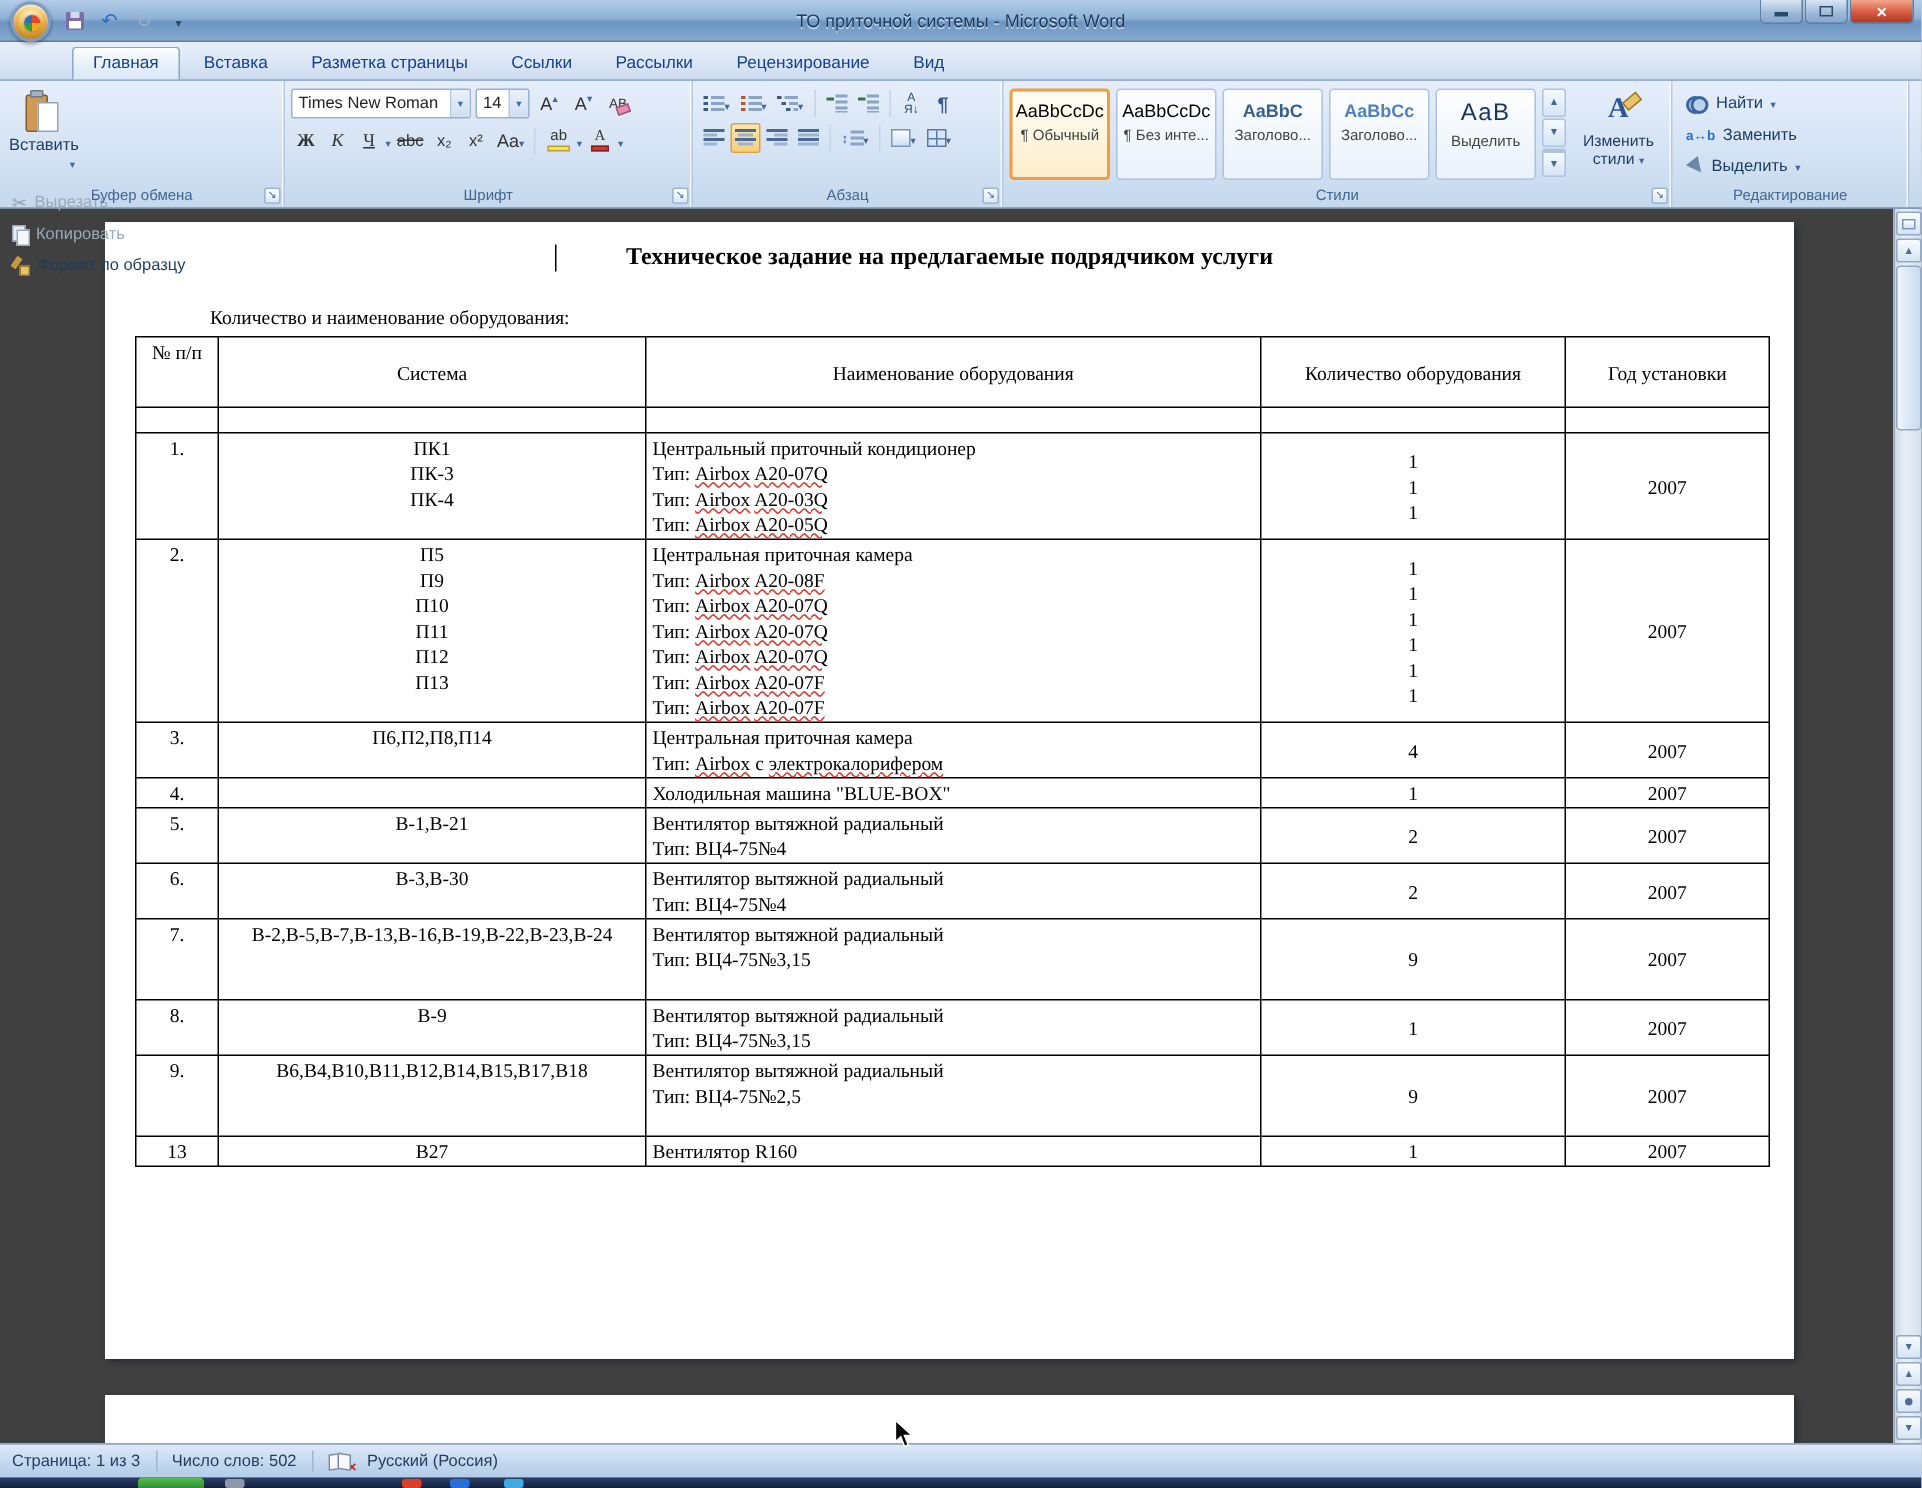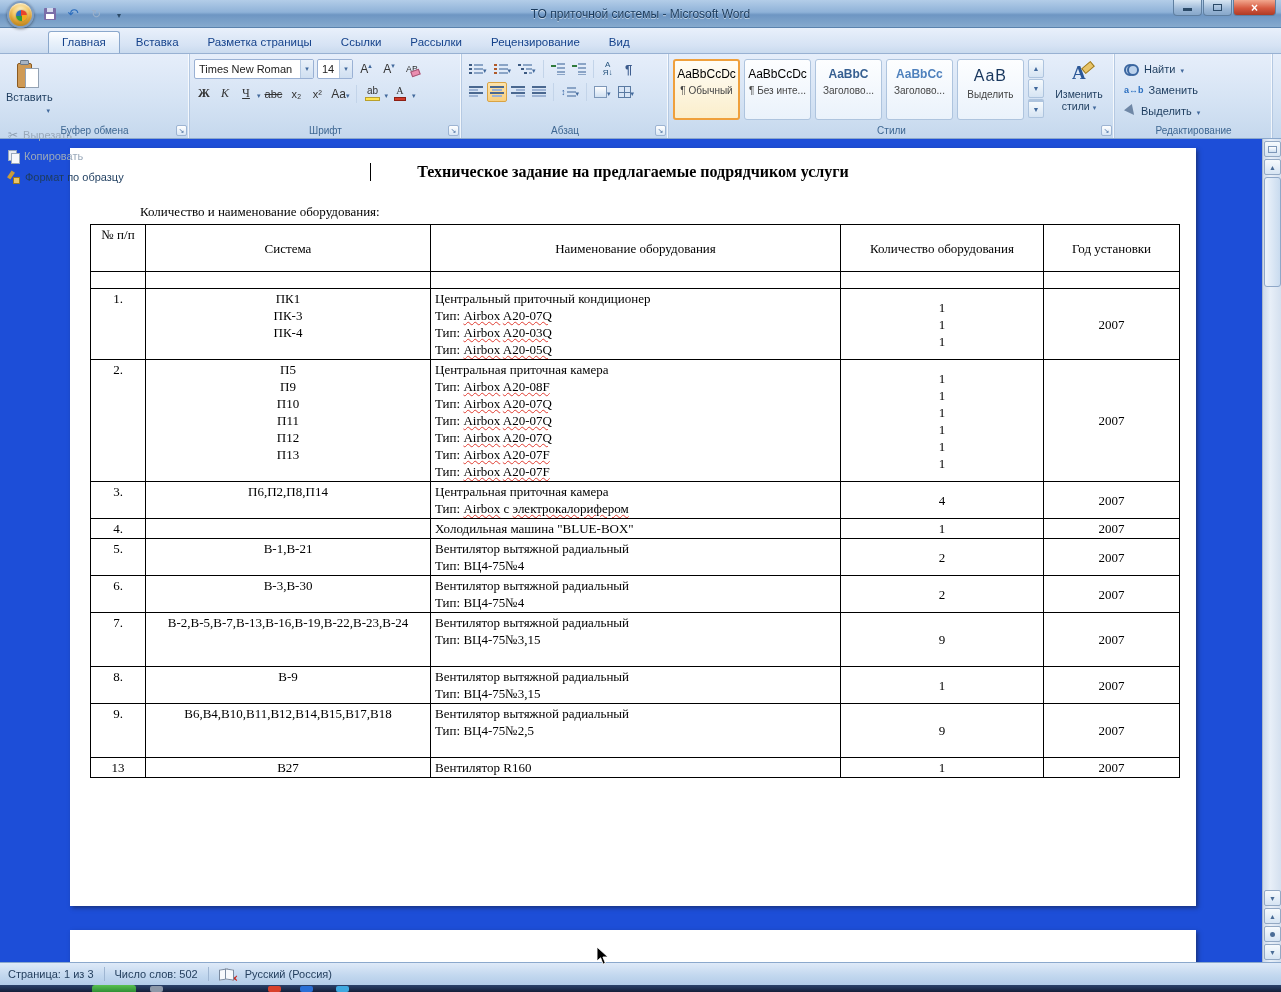--- a/index.html
+++ b/index.html
@@ -174,21 +174,21 @@
     border:1px solid transparent;border-radius:2px;cursor:default;white-space:nowrap}
   .ic-find{width:15px;height:10px;position:relative}
   .ic-find::before,.ic-find::after{content:"";position:absolute;top:0;width:8px;height:8px;border-radius:50%;
     border:2px solid #3a66a0;background:#bcd2ec}
   .ic-find::before{left:0}.ic-find::after{right:0}
   .ic-repl{font-size:9px;color:#2b6fc0;font-weight:bold}
   .ic-sel{width:0;height:0;border-left:5px solid transparent;border-right:5px solid transparent;border-top:10px solid #6f87a6;
     transform:rotate(-38deg);margin-left:2px}
 
   
-  .docarea{position:absolute;left:0;top:139px;right:0;height:823px;background:#1d4ed8;overflow:hidden}
+  .docarea{position:absolute;left:0;top:139px;right:0;height:823px;background:#404040;overflow:hidden}
   .page{position:absolute;left:70px;width:1126px;background:#fff;box-shadow:2px 2px 4px rgba(20,25,40,.5)}
   .page1{top:9px;height:758px}
   .page2{top:791px;height:60px}
   .doc-title{position:absolute;top:15px;left:0;right:0;text-align:center;
     font-family:"Liberation Serif","DejaVu Serif",serif;font-weight:bold;font-size:16px;color:#000}
   .caret{position:absolute;left:300px;top:15px;width:1px;height:18px;background:#000}
   .doc-intro{position:absolute;top:56px;left:70px;font-family:"Liberation Serif","DejaVu Serif",serif;font-size:13px;color:#000}
   table.eqt{position:absolute;left:20px;top:76px;width:1089px;border-collapse:collapse;table-layout:fixed;
     font-family:"Liberation Serif","DejaVu Serif",serif;font-size:13px;color:#000}
   .eqt th,.eqt td{border:1px solid #000;padding:1px 4px;line-height:17px;vertical-align:top;font-weight:normal;overflow:hidden}

